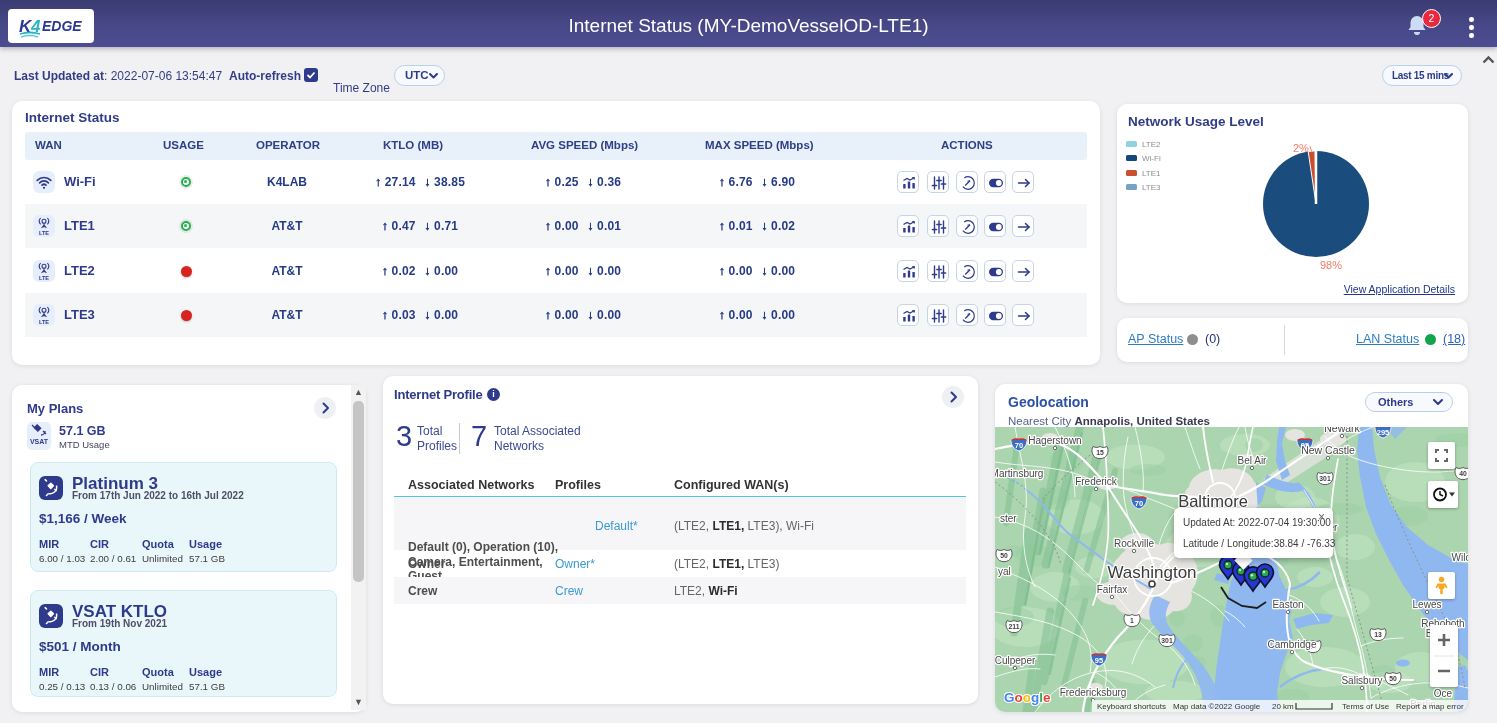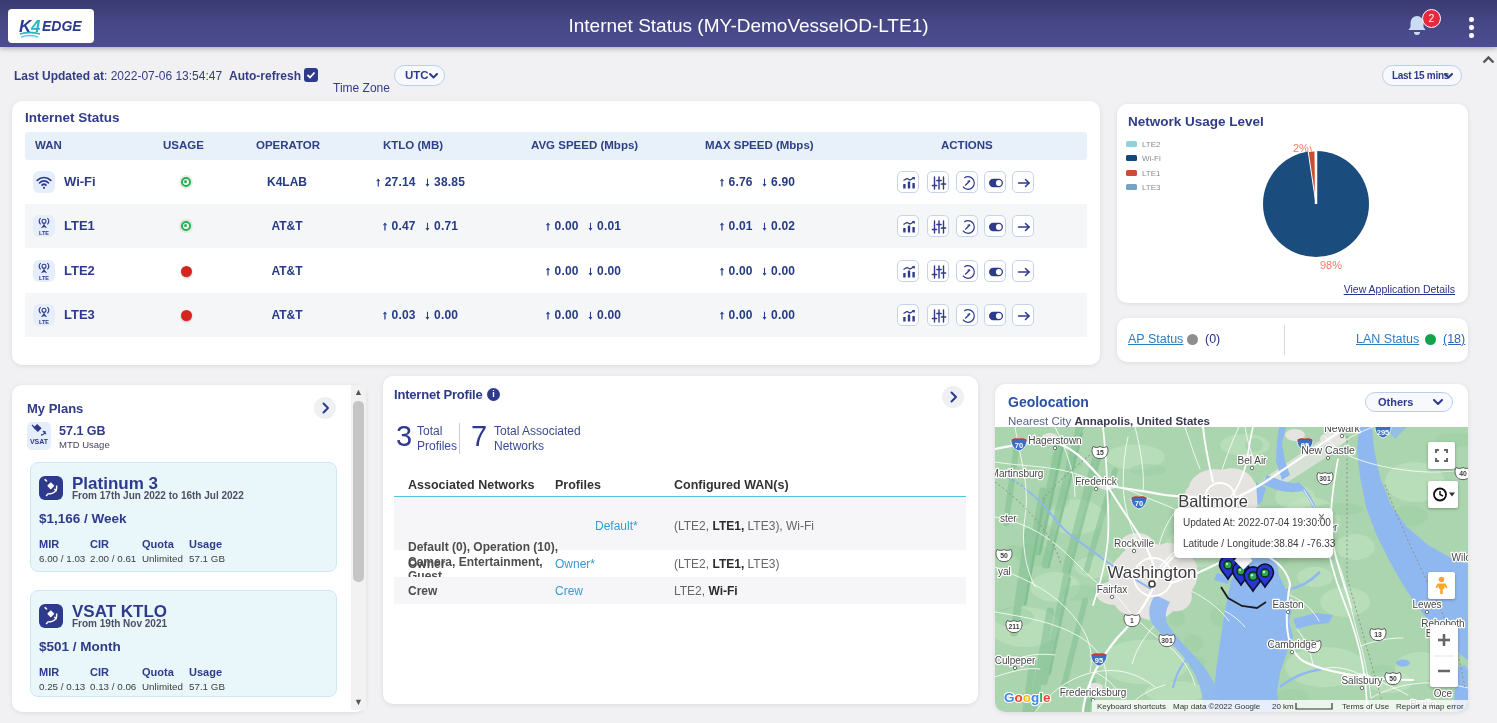--- a/index.html
+++ b/index.html
@@ -139,20 +139,21 @@
 <path d="M4.2 9.3 a9.6 9.6 0 0 1 13.6 0" stroke-width="1.7"></path>
 <path d="M6.6 11.8 a6.2 6.2 0 0 1 8.8 0" stroke-width="1.7"></path>
 <path d="M9 14.2 a2.9 2.9 0 0 1 4 0" stroke-width="1.7"></path>
 <circle cx="11" cy="16.8" r="1.1" fill="#2e3a8c" stroke="none"></circle>
           </g>
         </svg></div>
       <div class="wanlbl">Wi-Fi</div>
       <div class="dotg"></div>
       <div class="cell" style="left:212px;width:100px;">K4LAB</div>
       <div class="cell num" style="left:325px;width:140px;"><span class="ar">↑</span> 27.14 <span class="ar ar2">↓</span> 38.85</div>
+      <div class="cell num" style="left:488px;width:140px;"><span class="ar">↑</span> 0.25 <span class="ar ar2">↓</span> 0.36</div>
       <div class="cell num" style="left:662px;width:140px;"><span class="ar">↑</span> 6.76 <span class="ar ar2">↓</span> 6.90</div>
       <div class="abtn" style="left:872px;"><svg width="22" height="22" viewBox="0 0 22 22">
           <g fill="#2e3a8c">
             <rect x="5.2" y="12" width="2.4" height="4.5" rx="0.5"></rect>
             <rect x="9.8" y="9.5" width="2.4" height="7" rx="0.5"></rect>
             <rect x="14.4" y="11" width="2.4" height="5.5" rx="0.5"></rect>
           </g>
           <path d="M5.5 8.5 L9 6.5 L12 8 L16.5 5.5" stroke="#2e3a8c" stroke-width="1.3" fill="none"></path>
           <path d="M16.5 5.5 l-2.2 0.1 M16.5 5.5 l-0.5 2.1" stroke="#2e3a8c" stroke-width="1.1" fill="none"></path>
         </svg></div>
@@ -233,20 +234,21 @@
           <g stroke="#2e3a8c" fill="none" stroke-width="1.1">
 <circle cx="11" cy="6.2" r="2"></circle>
 <path d="M7.6 3 a4.8 4.8 0 0 0 0 6.4 M14.4 3 a4.8 4.8 0 0 1 0 6.4"></path>
 <path d="M11 8.2 L11 12.5 M11 10 L8.6 13 M11 10 L13.4 13"></path>
           </g>
 <text x="11" y="19.5" font-size="5.6" font-weight="bold" fill="#2e3a8c" text-anchor="middle" font-family="Liberation Sans">LTE</text>
         </svg></div>
       <div class="wanlbl">LTE2</div>
       <div class="dotr"></div>
       <div class="cell" style="left:212px;width:100px;">AT&amp;T</div>
+      <div class="cell num" style="left:325px;width:140px;"><span class="ar">↑</span> 0.02 <span class="ar ar2">↓</span> 0.00</div>
       <div class="cell num" style="left:488px;width:140px;"><span class="ar">↑</span> 0.00 <span class="ar ar2">↓</span> 0.00</div>
       <div class="cell num" style="left:662px;width:140px;"><span class="ar">↑</span> 0.00 <span class="ar ar2">↓</span> 0.00</div>
       <div class="abtn" style="left:872px;"><svg width="22" height="22" viewBox="0 0 22 22">
           <g fill="#2e3a8c">
             <rect x="5.2" y="12" width="2.4" height="4.5" rx="0.5"></rect>
             <rect x="9.8" y="9.5" width="2.4" height="7" rx="0.5"></rect>
             <rect x="14.4" y="11" width="2.4" height="5.5" rx="0.5"></rect>
           </g>
           <path d="M5.5 8.5 L9 6.5 L12 8 L16.5 5.5" stroke="#2e3a8c" stroke-width="1.3" fill="none"></path>
           <path d="M16.5 5.5 l-2.2 0.1 M16.5 5.5 l-0.5 2.1" stroke="#2e3a8c" stroke-width="1.1" fill="none"></path>

